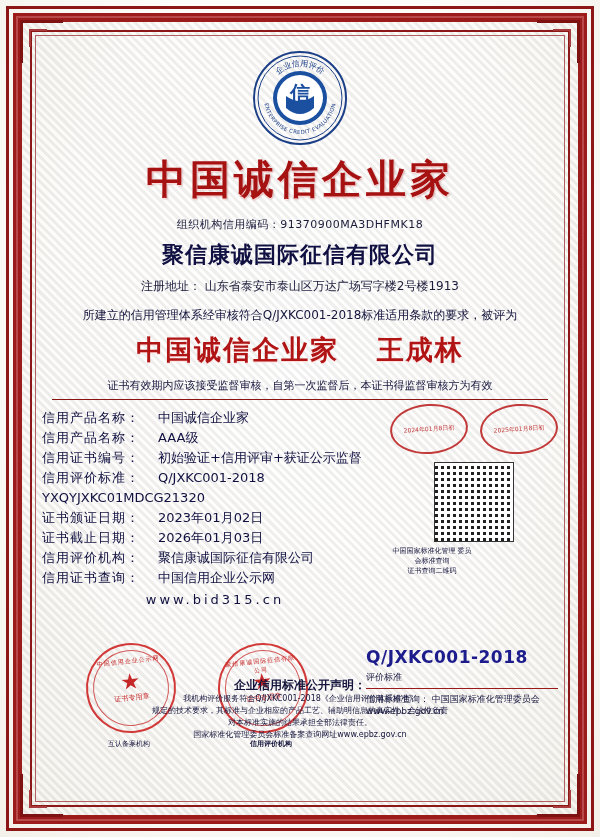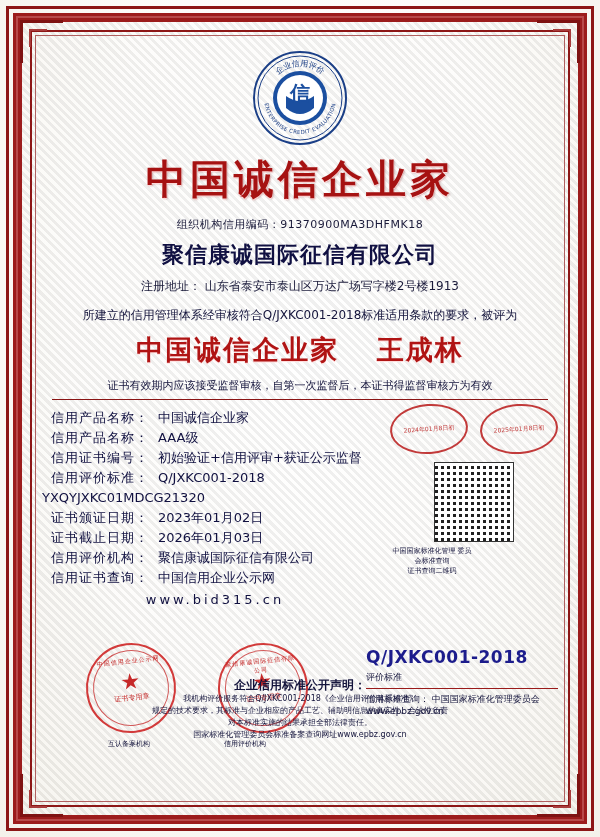--- a/index.html
+++ b/index.html
@@ -105,21 +105,21 @@
   }
 
   
   .details{
     margin-top:8px;position:relative;
   }
   .row{
     display:flex;align-items:baseline;font-size:13px;color:#101040;
     line-height:20px;
   }
-  .row .k{width:116px;flex:none;letter-spacing:1px;text-align:center;}
+  .row .k{width:116px;flex:none;letter-spacing:1px;}
   .row .v{flex:1;}
   .website{
     text-align:center;font-size:13px;letter-spacing:3px;color:#101040;margin-top:4px;
     margin-right:170px;
   }
 
   
   .right-block{
     position:absolute;right:0;top:-4px;width:168px;text-align:center;
   }
@@ -160,21 +160,21 @@
   .round-seal .txt{font-size:7px;margin-top:2px;}
   .round-seal .arc{
     position:absolute;top:6px;left:0;right:0;text-align:center;font-size:6px;letter-spacing:1px;
   }
   .seal1{left:44px;top:0;}
   .seal2{left:176px;top:0;}
   .seal-caption{
     position:absolute;font-size:7px;color:#14143c;width:110px;text-align:center;
   }
   .cap1{left:32px;top:96px;}
-  .cap2{left:148px;top:96px;}
+  .cap2{left:174px;top:96px;font-weight:bold;}
 
   .std-box{
     position:absolute;right:0;top:4px;width:192px;text-align:left;
   }
   .std-code{
     font-size:17px;font-weight:bold;color:#1c1c8c;letter-spacing:.5px;line-height:20px;
   }
   .std-label{font-size:9px;color:#14143c;margin-top:4px;}
   .std-line{height:1px;background:#9a1a1a;margin:4px 0;}
   .std-q{font-size:9px;color:#14143c;line-height:13px;}

